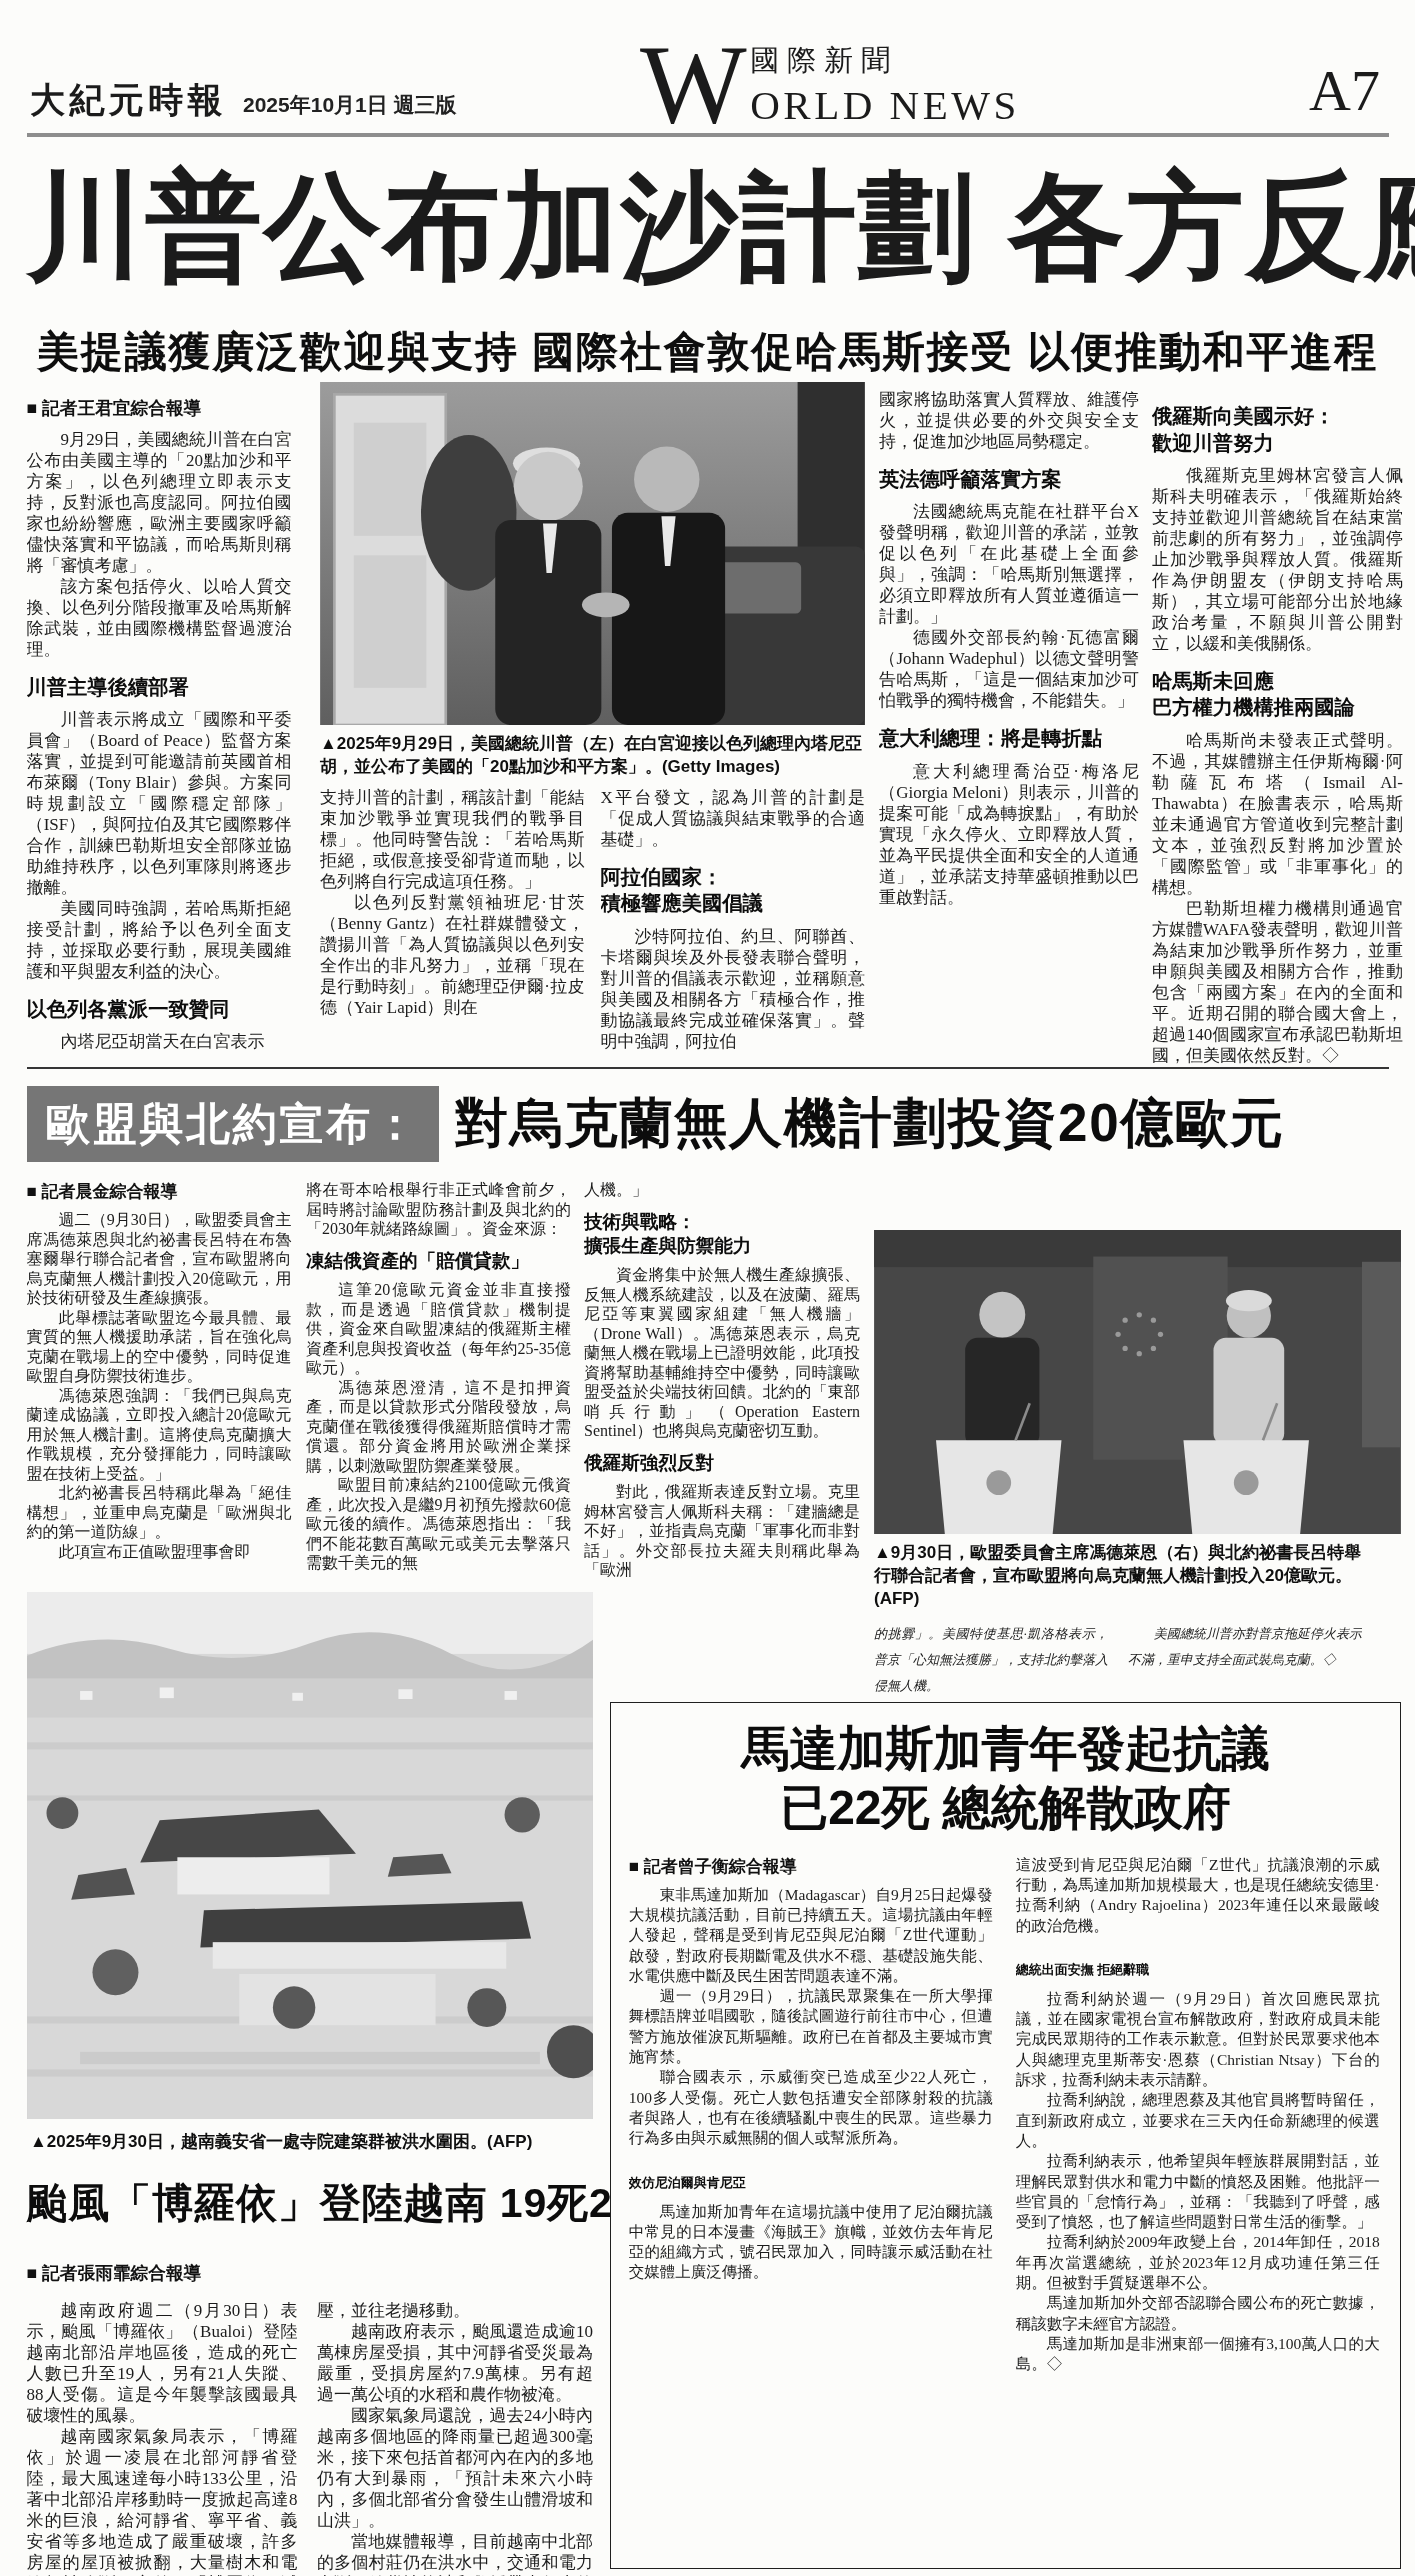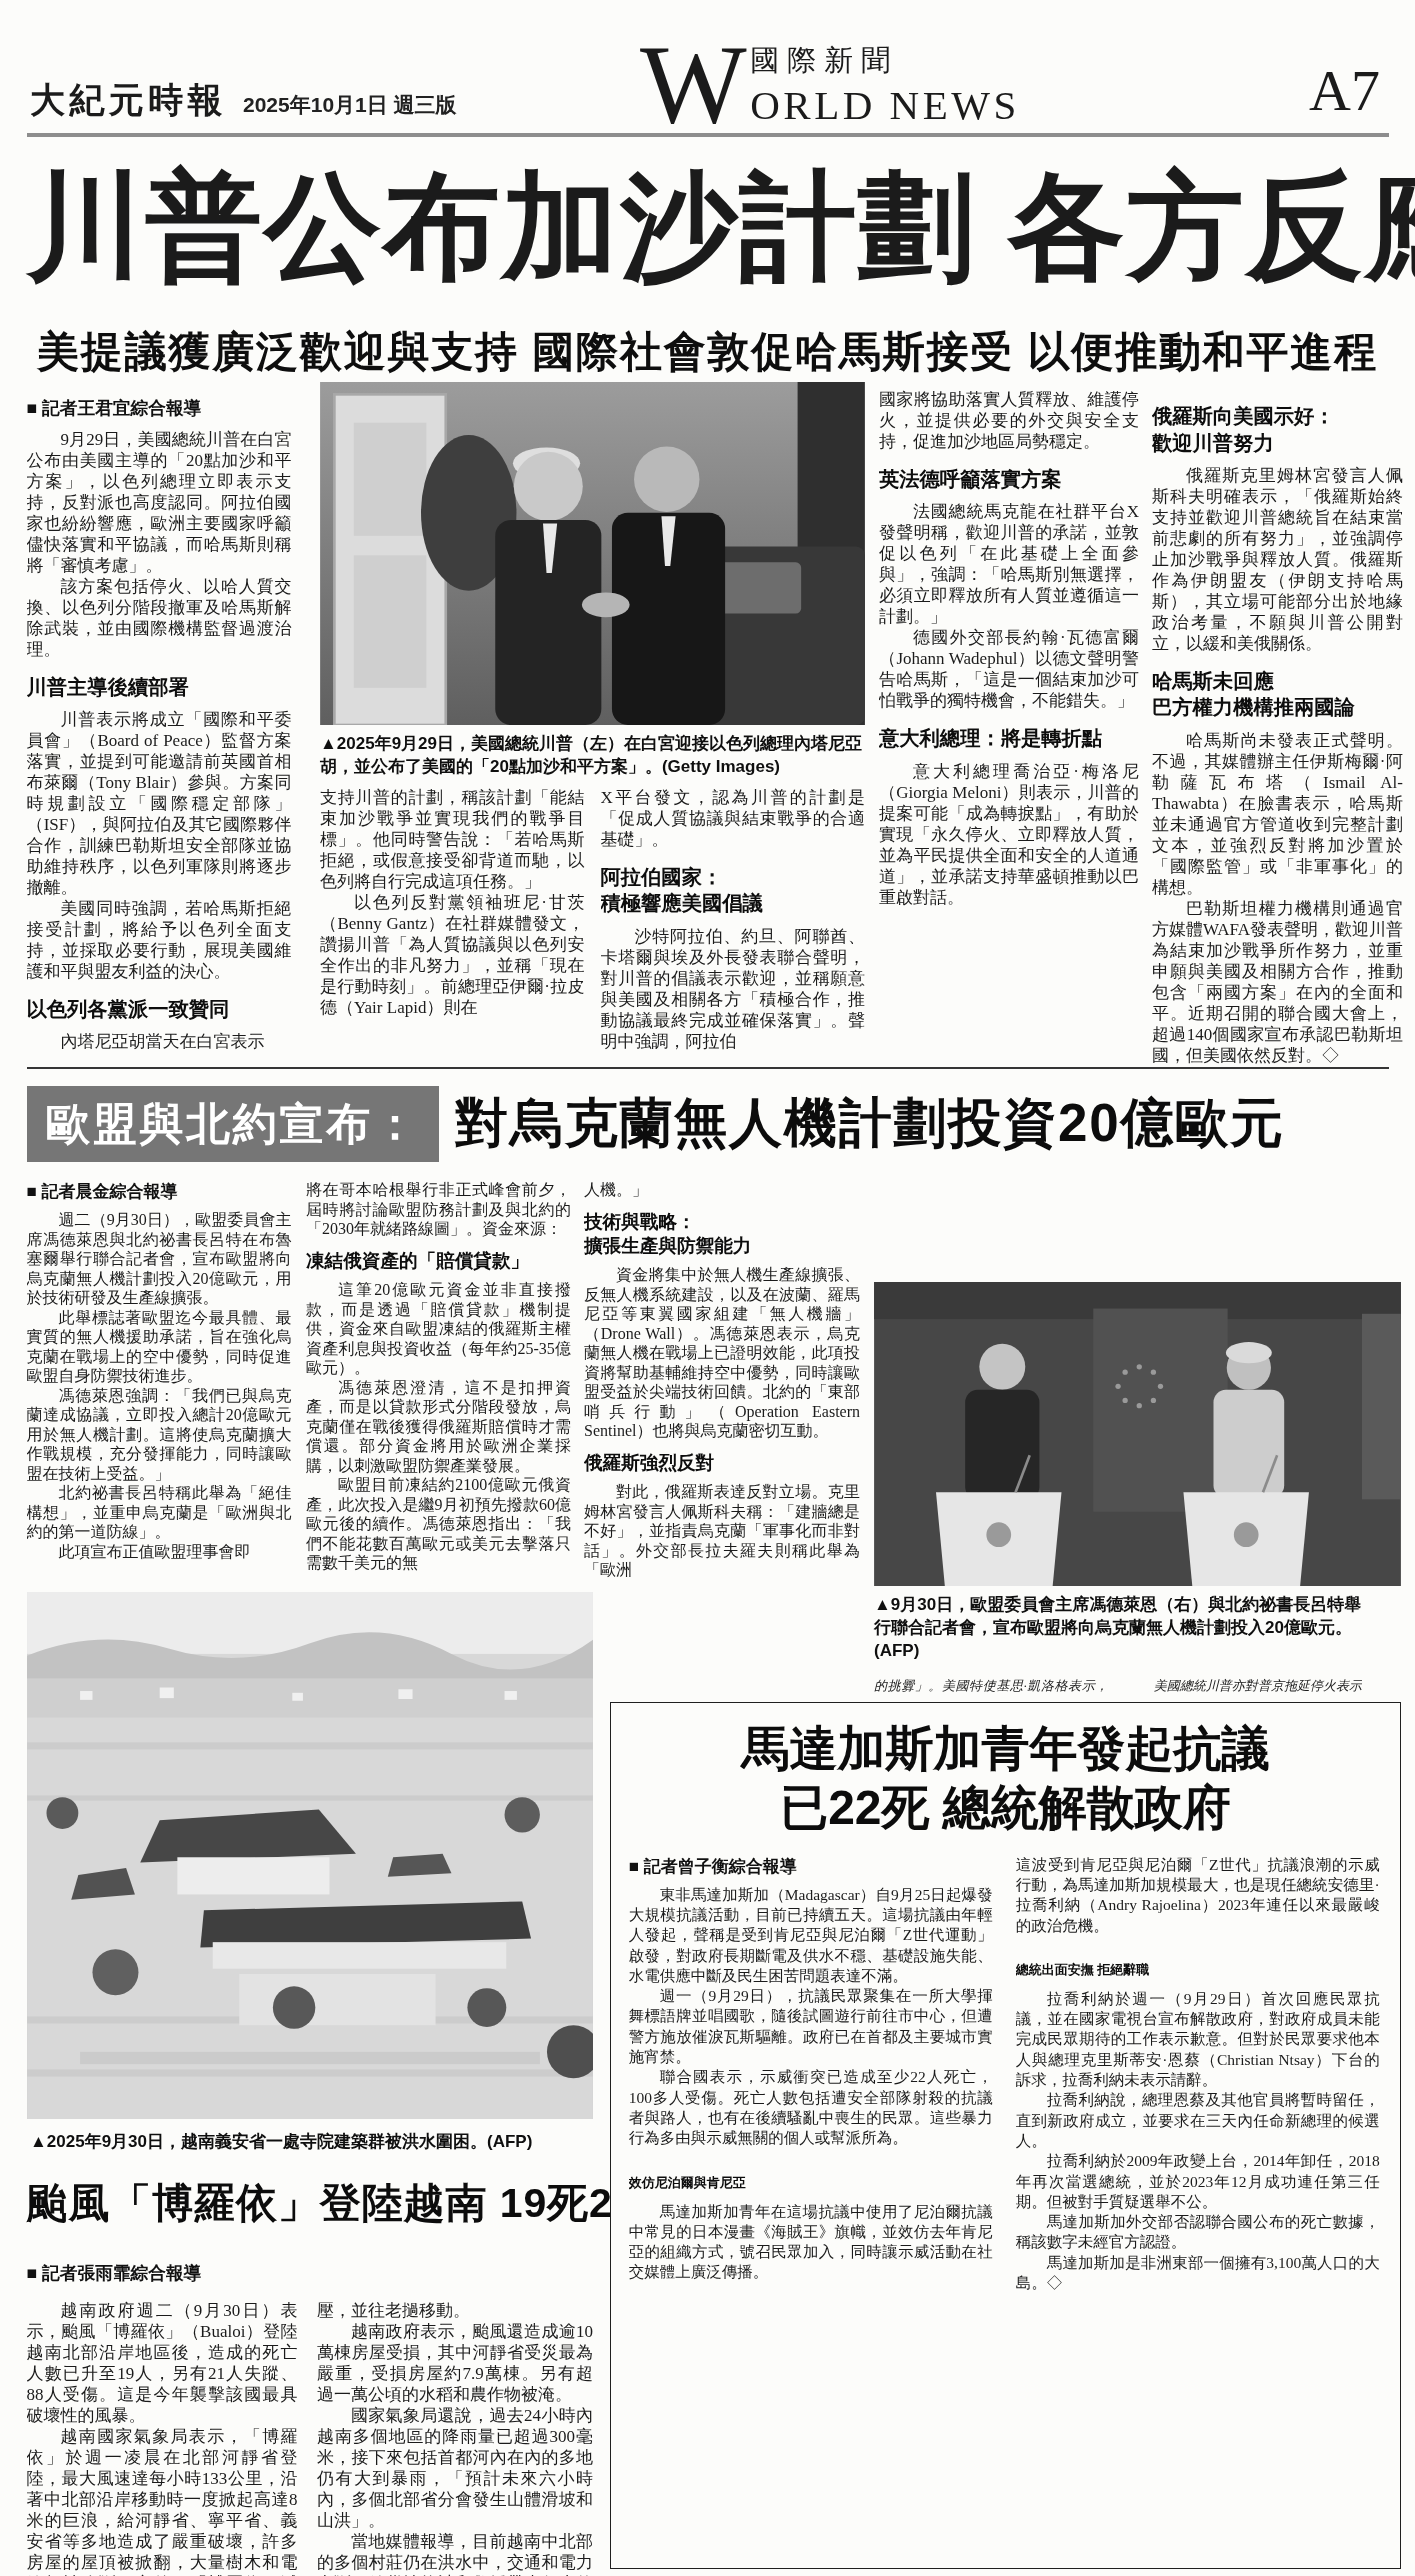--- a/index.html
+++ b/index.html
@@ -55,21 +55,21 @@
   .banner { position:absolute; top:1086px; left:26.5px; right:26.5px; height:76px; display:flex; align-items:center; }
   .banner-label { background:#767676; color:#ffffff; font-family:"Liberation Sans",sans-serif; font-weight:bold;
     font-size:44px; height:76px; line-height:76px; padding:0 19.5px; letter-spacing:2.7px; white-space:nowrap; }
   .banner-headline { font-family:"Liberation Sans",sans-serif; font-weight:bold; font-size:53px; color:#0c0c0c;
     margin-left:16px; letter-spacing:1.8px; white-space:nowrap; }
 
   .drone-text .para { font-size:16px; line-height:19.5px; }
   .drone-text .sub { font-size:18.6px; line-height:24px; margin:10.6px 0 7px; }
   .drone-text .byline { font-size:17px; margin-bottom:7px; }
 
-  .drone-right { position:absolute; left:874px; top:1282px; width:488px; }
+  .drone-right { position:absolute; left:874px; top:1230px; width:488px; }
   .drone-right .caption { margin-top:7px; }
   .minicols { display:flex; gap:19.5px; margin-top:10.6px; height:92px; overflow:hidden; }
   .minicols > div { width:254px; overflow:hidden; text-align:justify; }
   .mini-text .para { font-size:13px; line-height:26px;font-style:italic; }
 
   
   .vn-headline { position:absolute; left:26.5px; top:2176px; width:573px;
     font-family:"Liberation Sans",sans-serif; font-weight:bold; font-size:41px; letter-spacing:0.9px; white-space:nowrap; color:#0c0c0c; }
   .vn-byline { position:absolute; left:26.5px; top:2261px; }
   .vn-text .para { font-size:17px; line-height:21px; }
@@ -329,20 +329,21 @@
           <p class="para">週一（9月29日），抗議民眾聚集在一所大學揮舞標語牌並唱國歌，隨後試圖遊行前往市中心，但遭警方施放催淚瓦斯驅離。政府已在首都及主要城市實施宵禁。</p>
           <p class="para">聯合國表示，示威衝突已造成至少22人死亡，100多人受傷。死亡人數包括遭安全部隊射殺的抗議者與路人，也有在後續騷亂中喪生的民眾。這些暴力行為多由與示威無關的個人或幫派所為。</p>
           <h3 class="sub">效仿尼泊爾與肯尼亞</h3>
           <p class="para">馬達加斯加青年在這場抗議中使用了尼泊爾抗議中常見的日本漫畫《海賊王》旗幟，並效仿去年肯尼亞的組織方式，號召民眾加入，同時讓示威活動在社交媒體上廣泛傳播。</p>
         </div>
       <div>
           <p class="para cont">這波受到肯尼亞與尼泊爾「Z世代」抗議浪潮的示威行動，為馬達加斯加規模最大，也是現任總統安德里·拉喬利納（Andry Rajoelina）2023年連任以來最嚴峻的政治危機。</p>
           <h3 class="sub">總統出面安撫 拒絕辭職</h3>
           <p class="para">拉喬利納於週一（9月29日）首次回應民眾抗議，並在國家電視台宣布解散政府，對政府成員未能完成民眾期待的工作表示歉意。但對於民眾要求他本人與總理克里斯蒂安·恩蔡（Christian Ntsay）下台的訴求，拉喬利納未表示請辭。</p>
           <p class="para">拉喬利納說，總理恩蔡及其他官員將暫時留任，直到新政府成立，並要求在三天內任命新總理的候選人。</p>
+          <p class="para">拉喬利納表示，他希望與年輕族群展開對話，並理解民眾對供水和電力中斷的憤怒及困難。他批評一些官員的「怠惰行為」，並稱：「我聽到了呼聲，感受到了憤怒，也了解這些問題對日常生活的衝擊。」</p>
           <p class="para">拉喬利納於2009年政變上台，2014年卸任，2018年再次當選總統，並於2023年12月成功連任第三任期。但被對手質疑選舉不公。</p>
           <p class="para">馬達加斯加外交部否認聯合國公布的死亡數據，稱該數字未經官方認證。</p>
           <p class="para">馬達加斯加是非洲東部一個擁有3,100萬人口的大島。◇</p>
         </div>
     </div>
   </div>
 
 </div>
 
 

